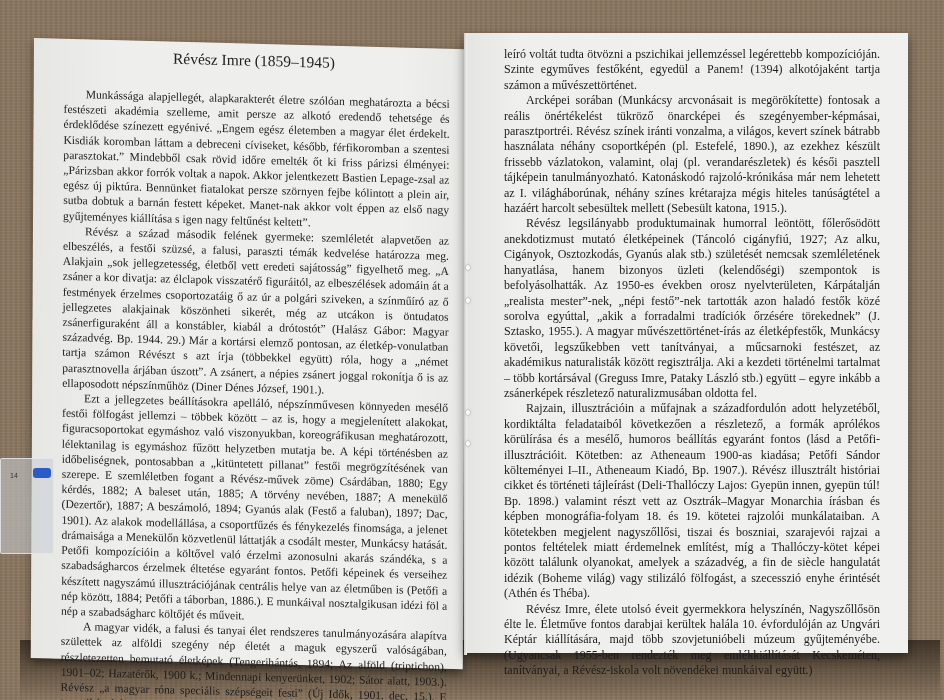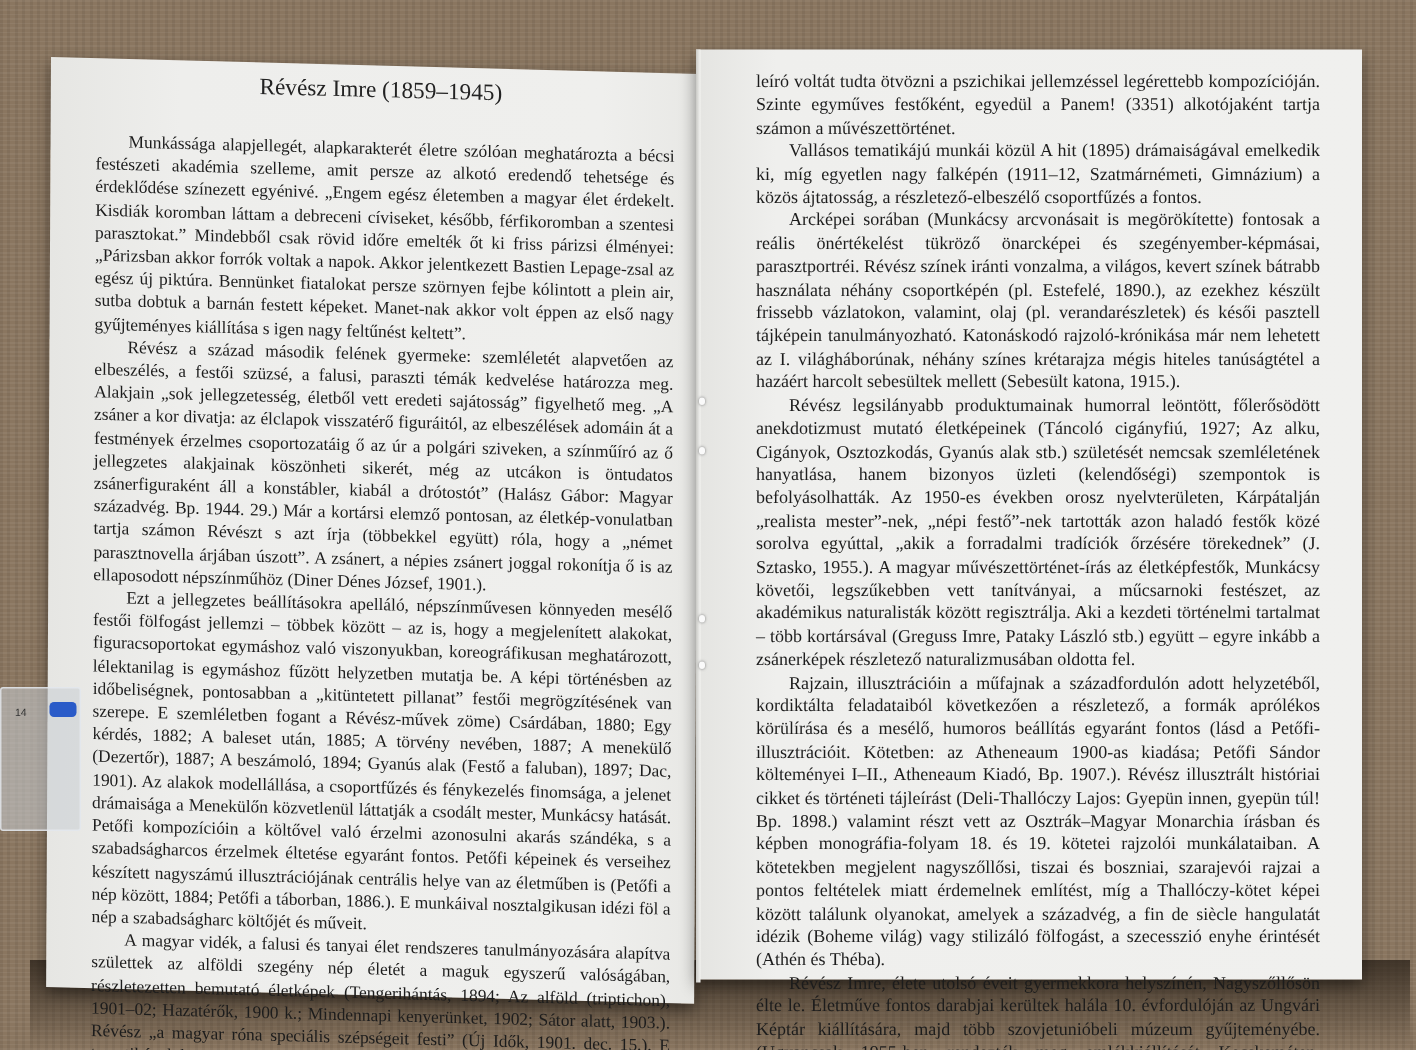--- a/index.html
+++ b/index.html
@@ -75,22 +75,21 @@
   <div class="text">
     <p>Munkássága alapjellegét, alapkarakterét életre szólóan meghatározta a bécsi festészeti akadémia szelleme, amit persze az alkotó eredendő tehetsége és érdeklődése színezett egyénivé. „Engem egész életemben a magyar élet érdekelt. Kisdiák koromban láttam a debreceni cíviseket, később, férfikoromban a szentesi parasztokat.” Mindebből csak rövid időre emelték őt ki friss párizsi élményei: „Párizsban akkor forrók voltak a napok. Akkor jelentkezett Bastien Lepage-zsal az egész új piktúra. Bennünket fiatalokat persze szörnyen fejbe kólintott a plein air, sutba dobtuk a barnán festett képeket. Manet-nak akkor volt éppen az első nagy gyűjteményes kiállítása s igen nagy feltűnést keltett”.</p>
     <p>Révész a század második felének gyermeke: szemléletét alapvetően az elbeszélés, a festői szüzsé, a falusi, paraszti témák kedvelése határozza meg. Alakjain „sok jellegzetesség, életből vett eredeti sajátosság” figyelhető meg. „A zsáner a kor divatja: az élclapok visszatérő figuráitól, az elbeszélések adomáin át a festmények érzelmes csoportozatáig ő az úr a polgári sziveken, a színműíró az ő jellegzetes alakjainak köszönheti sikerét, még az utcákon is öntudatos zsánerfiguraként áll a konstábler, kiabál a drótostót” (Halász Gábor: Magyar századvég. Bp. 1944. 29.) Már a kortársi elemző pontosan, az életkép-vonulatban tartja számon Révészt s azt írja (többekkel együtt) róla, hogy a „német parasztnovella árjában úszott”. A zsánert, a népies zsánert joggal rokonítja ő is az ellaposodott népszínműhöz (Diner Dénes József, 1901.).</p>
     <p>Ezt a jellegzetes beállításokra apelláló, népszínművesen könnyeden mesélő festői fölfogást jellemzi – többek között – az is, hogy a megjelenített alakokat, figuracsoportokat egymáshoz való viszonyukban, koreográfikusan meghatározott, lélektanilag is egymáshoz fűzött helyzetben mutatja be. A képi történésben az időbeliségnek, pontosabban a „kitüntetett pillanat” festői megrögzítésének van szerepe. E szemléletben fogant a Révész-művek zöme) Csárdában, 1880; Egy kérdés, 1882; A baleset után, 1885; A törvény nevében, 1887; A menekülő (Dezertőr), 1887; A beszámoló, 1894; Gyanús alak (Festő a faluban), 1897; Dac, 1901). Az alakok modellállása, a csoportfűzés és fénykezelés finomsága, a jelenet drámaisága a Menekülőn közvetlenül láttatják a csodált mester, Munkácsy hatását. Petőfi kompozícióin a költővel való érzelmi azonosulni akarás szándéka, s a szabadságharcos érzelmek éltetése egyaránt fontos. Petőfi képeinek és verseihez készített nagyszámú illusztrációjának centrális helye van az életműben is (Petőfi a nép között, 1884; Petőfi a táborban, 1886.). E munkáival nosztalgikusan idézi föl a nép a szabadságharc költőjét és műveit.</p>
     <p>A magyar vidék, a falusi és tanyai élet rendszeres tanulmányozására alapítva születtek az alföldi szegény nép életét a maguk egyszerű valóságában, részletezetten bemutató életképek (Tengerihántás, 1894; Az alföld (triptichon), 1901–02; Hazatérők, 1900 k.; Mindennapi kenyerünket, 1902; Sátor alatt, 1903.). Révész „a magyar róna speciális szépségeit festi” (Új Idők, 1901. dec. 15.). E tematikának legmagasabb szintű művészi megfogalmazása életművében a sztrájkra gyülekező agrárproletárokról, mezei munkásokról „fojtott szűkszavúsággal” és kiforrott realista eszközökkel megfestett vádló felkiáltás, a Panem! Révész a kritikai realizmus objektív,</p>
   </div>
 </div>
 
 <div class="page page-right">
   <div class="text">
-    <p class="noindent">leíró voltát tudta ötvözni a pszichikai jellemzéssel legérettebb kompozícióján. Szinte egyműves festőként, egyedül a Panem! (3351) alkotójaként tartja számon a művészettörténet.</p>
-    <p>Vallásos tematikájú munkái közül A hit (1895) drámaiságával emelkedik ki, míg egyetlen nagy falképén (1911–12, Szatmárnémeti, Gimnázium) a közös ájtatosság, a részletező-elbeszélő csoportfűzés a fontos.</p>
+    <p class="noindent">leíró voltát tudta ötvözni a pszichikai jellemzéssel legérettebb kompozícióján. Szinte egyműves festőként, egyedül a Panem! (1394) alkotójaként tartja számon a művészettörténet.</p>
     <p>Arcképei sorában (Munkácsy arcvonásait is megörökítette) fontosak a reális önértékelést tükröző önarcképei és szegényember-képmásai, parasztportréi. Révész színek iránti vonzalma, a világos, kevert színek bátrabb használata néhány csoportképén (pl. Estefelé, 1890.), az ezekhez készült frissebb vázlatokon, valamint, olaj (pl. verandarészletek) és késői pasztell tájképein tanulmányozható. Katonáskodó rajzoló-krónikása már nem lehetett az I. világháborúnak, néhány színes krétarajza mégis hiteles tanúságtétel a hazáért harcolt sebesültek mellett (Sebesült katona, 1915.).</p>
     <p>Révész legsilányabb produktumainak humorral leöntött, főlerősödött anekdotizmust mutató életképeinek (Táncoló cigányfiú, 1927; Az alku, Cigányok, Osztozkodás, Gyanús alak stb.) születését nemcsak szemléletének hanyatlása, hanem bizonyos üzleti (kelendőségi) szempontok is befolyásolhatták. Az 1950-es években orosz nyelvterületen, Kárpátalján „realista mester”-nek, „népi festő”-nek tartották azon haladó festők közé sorolva egyúttal, „akik a forradalmi tradíciók őrzésére törekednek” (J. Sztasko, 1955.). A magyar művészettörténet-írás az életképfestők, Munkácsy követői, legszűkebben vett tanítványai, a műcsarnoki festészet, az akadémikus naturalisták között regisztrálja. Aki a kezdeti történelmi tartalmat – több kortársával (Greguss Imre, Pataky László stb.) együtt – egyre inkább a zsánerképek részletező naturalizmusában oldotta fel.</p>
     <p>Rajzain, illusztrációin a műfajnak a századfordulón adott helyzetéből, kordiktálta feladataiból következően a részletező, a formák aprólékos körülírása és a mesélő, humoros beállítás egyaránt fontos (lásd a Petőfi-illusztrációit. Kötetben: az Atheneaum 1900-as kiadása; Petőfi Sándor költeményei I–II., Atheneaum Kiadó, Bp. 1907.). Révész illusztrált históriai cikket és történeti tájleírást (Deli-Thallóczy Lajos: Gyepün innen, gyepün túl! Bp. 1898.) valamint részt vett az Osztrák–Magyar Monarchia írásban és képben monográfia-folyam 18. és 19. kötetei rajzolói munkálataiban. A kötetekben megjelent nagyszőllősi, tiszai és boszniai, szarajevói rajzai a pontos feltételek miatt érdemelnek említést, míg a Thallóczy-kötet képei között találunk olyanokat, amelyek a századvég, a fin de siècle hangulatát idézik (Boheme világ) vagy stilizáló fölfogást, a szecesszió enyhe érintését (Athén és Théba).</p>
     <p>Révész Imre, élete utolsó éveit gyermekkora helyszínén, Nagyszőllősön élte le. Életműve fontos darabjai kerültek halála 10. évfordulóján az Ungvári Képtár kiállítására, majd több szovjetunióbeli múzeum gyűjteményébe. (Ugyancsak 1955-ben rendezték meg emlékkiállítását Kecskeméten, tanítványai, a Révész-iskola volt növendékei munkáival együtt.)</p>
 
   </div>
 </div>
 
 <div class="spine"></div>
 <div class="staple" style="top:265px"></div>

